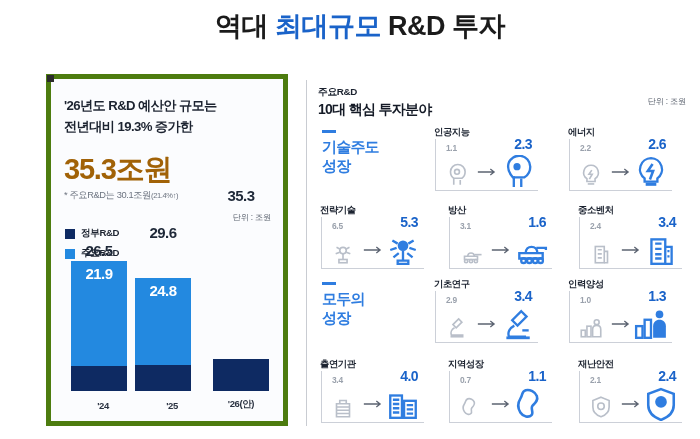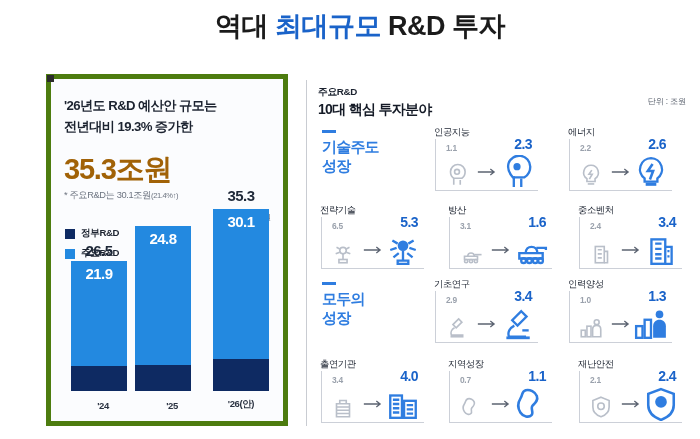--- a/index.html
+++ b/index.html
@@ -132,21 +132,21 @@
   .cat-name {
     font-size: 15px; font-weight: bold; color: #2f7de0;
     line-height: 19px; letter-spacing: -0.8px;
   }
 
   .card {
     position: absolute; width: 108px; height: 68px;
   }
   .card-title {
     position: absolute; left: 2px; top: 0;
-    font-size: 9.4px; font-weight: normal; color: #1c2330; letter-spacing: -0.5px;
+    font-size: 9.4px; font-weight: bold; color: #1c2330; letter-spacing: -0.5px;
     white-space: nowrap;
     text-align: right;
   }
   .axis-v {
     position: absolute; left: 3px; top: 13px; width: 1px; height: 52px;
     background: #ccd0d8;
   }
   .axis-h {
     position: absolute; left: 3px; bottom: 3px; height: 1px; width: 103px;
     background: #ccd0d8;
@@ -215,33 +215,30 @@
           <div class="seg-main" style="height:105px">
             <span class="seg-value">21.9</span>
           </div>
           <div class="seg-gov" style="height:25px"></div>
         </div>
       </div>
 
       <div class="bar-group g1">
         <div class="total-label" style="bottom:150px">29.6</div>
         <div class="bar-stack">
-          <div class="seg-main" style="height:139px">
+          <div class="seg-main" style="height:87px">
             <span class="seg-value">24.8</span>
           </div>
           <div class="seg-gov" style="height:26px"></div>
         </div>
       </div>
 
       <div class="bar-group g2">
         <div class="total-label" style="bottom:187px">35.3</div>
         <div class="bar-stack">
-          <div class="seg-main" style="height:150px">
-            <span class="seg-value">30.1</span>
-          </div>
           <div class="seg-gov" style="height:32px"></div>
         </div>
       </div>
 
       <div class="x-label g0">'24</div>
       <div class="x-label g1">'25</div>
       <div class="x-label g2">'26(안)</div>
     </div>
   </div>
 

